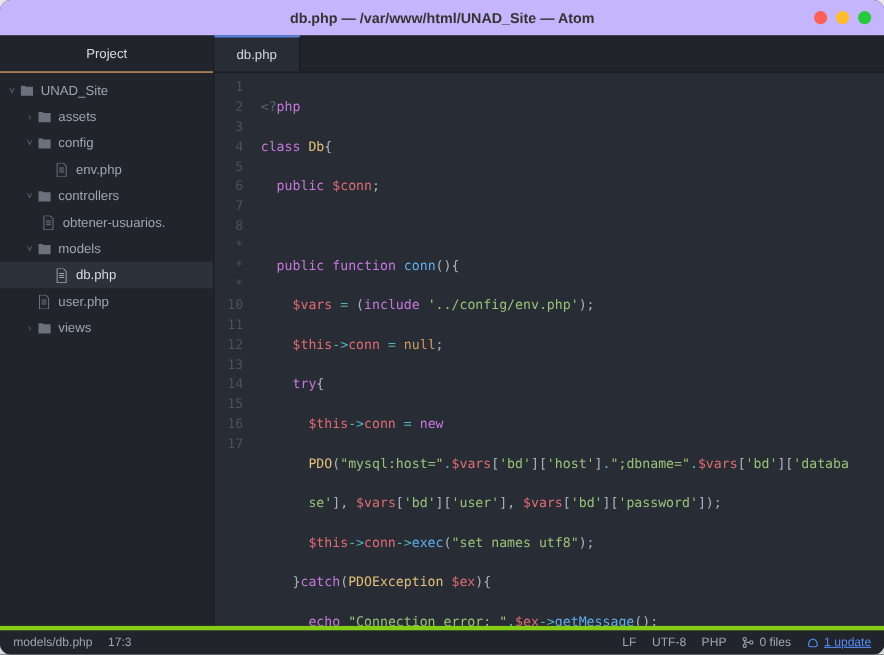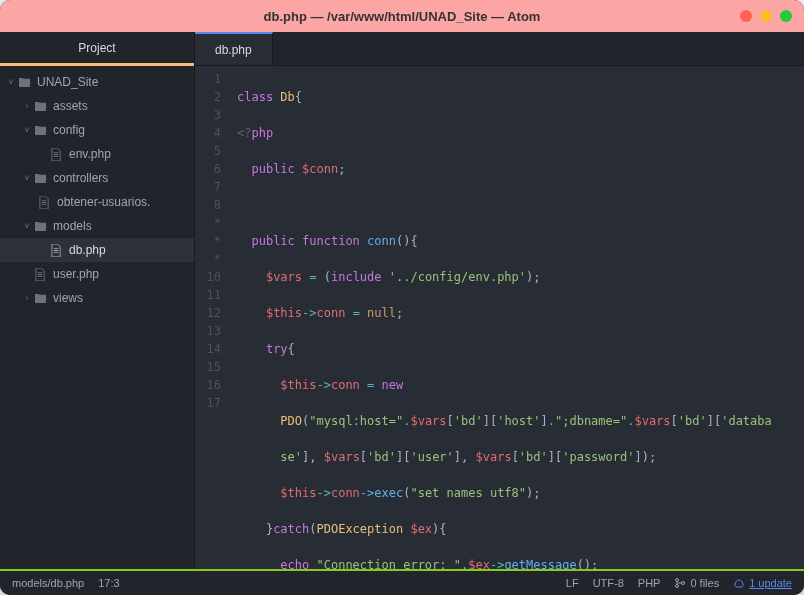--- a/index.html
+++ b/index.html
@@ -1,44 +1,44 @@
 <!DOCTYPE html>
 <html><head>
 <meta charset="utf-8">
 <style>
 * { margin: 0; padding: 0; box-sizing: border-box; }
 body { font-family: Arial, sans-serif; background: #f5f5f5; display: flex; justify-content: center; align-items: center; height: 100vh; }
 .window { width: 804px; height: 595px; background: #282c34; border-radius: 10px; overflow: hidden; box-shadow: 0 10px 40px rgba(0,0,0,0.3); display: flex; flex-direction: column; }
-.titlebar { height: 32px; background: #fca5a5; display: flex; align-items: center; justify-content: center; position: relative; font-size: 13px; color: #333; font-weight: bold; }
+.titlebar { height: 32px; background: #c4b5fd; display: flex; align-items: center; justify-content: center; position: relative; font-size: 13px; color: #333; font-weight: bold; }
 .traffic-lights { position: absolute; right: 12px; display: flex; gap: 8px; }
 .tl { width: 12px; height: 12px; border-radius: 50%; }
 .tl.red { background: #ff5f56; } .tl.yellow { background: #ffbd2e; } .tl.green { background: #27c93f; }
 .workspace { flex: 1; display: flex; overflow: hidden; }
 .sidebar { width: 194px; background: #21252b; display: flex; flex-direction: column; }
-.sidebar-tab { height: 34px; display: flex; align-items: center; justify-content: center; color: #d7dae0; font-size: 12px; border-bottom: 3px solid #fdba74; }
+.sidebar-tab { height: 34px; display: flex; align-items: center; justify-content: center; color: #d7dae0; font-size: 12px; border-bottom: 1px solid #fdba74; }
 .tree { flex: 1; padding-top: 4px; font-size: 12px; color: #9da5b4; overflow: hidden; }
 .tree-item { display: flex; align-items: center; height: 24px; cursor: pointer; }
 .tree-item.selected { background: #2c313a; color: #d7dae0; }
 .chev { width: 10px; display: inline-flex; justify-content: center; font-size: 9px; color: #6b717d; }
 .icon { width: 16px; display: inline-flex; justify-content: center; margin-right: 5px; font-size: 11px; }
 .folder-icon svg { width: 13px; height: 11px; fill: #6b717d; }
 .file-icon svg { width: 11px; height: 13px; fill: #6b717d; }
 .editor-area { flex: 1; display: flex; flex-direction: column; background: #282c34; border-left: 1px solid #181a1f; }
 .tabs { height: 34px; display: flex; background: #21252b; border-bottom: 1px solid #181a1f; }
 .tab { padding: 0 20px; display: flex; align-items: center; font-size: 12px; color: #9da5b4; border-right: 1px solid #181a1f; cursor: pointer; }
 .tab.active { background: #282c34; color: #d7dae0; border-top: 2px solid #568af2; }
 .code-area { flex: 1; display: flex; font-family: Menlo, Consolas, monospace; font-size: 12px; line-height: 18px; overflow: hidden; }
 .gutter { width: 36px; text-align: right; padding-right: 10px; color: #495162; padding-top: 4px; user-select: none; }
 .gutter div { height: 18px; }
 .code { flex: 1; padding-top: 4px; padding-left: 6px; color: #abb2bf; white-space: pre; overflow: hidden; }
 .code div { height: 18px; }
 .c-purple { color: #c678dd; } .c-yellow { color: #e5c07b; } .c-orange { color: #d19a66; }
 .c-red { color: #e06c75; margin-top: 33px; } .c-blue { color: #61afef; } .c-green { color: #98c379; }
 .c-cyan { color: #56b6c2; } .c-gray { color: #5c6370; }
-.statusbar { height: 26px; background: #21252b; border-top: 2px solid #84cc16; display: flex; align-items: center; padding: 0 12px; font-size: 11px; color: #9da5b4; }
+.statusbar { height: 26px; background: #21252b; border-top: 4px solid #84cc16; display: flex; align-items: center; padding: 0 12px; font-size: 11px; color: #9da5b4; }
 .sb-left { flex: 1; display: flex; gap: 14px; }
 .sb-right { display: flex; gap: 14px; align-items: center; }
 .sb-item { cursor: pointer; display: flex; align-items: center; gap: 4px; }
 .sb-blue { color: #568af2; text-decoration: underline; }
 </style>
 </head>
 <body>
 
 <div class="window">
   <div class="titlebar">
@@ -173,22 +173,22 @@
             <div>10</div>
             <div>11</div>
             <div>12</div>
             <div>13</div>
             <div>14</div>
             <div>15</div>
             <div>16</div>
             <div>17</div>
           </div>
         <div class="code">
+<div><span class="c-gray">&lt;?</span><span class="c-purple">php</span></div>
 <div><span class="c-purple">class</span> <span class="c-yellow">Db</span>{</div>
-<div><span class="c-gray">&lt;?</span><span class="c-purple">php</span></div>
 <div>  <span class="c-purple">public</span> <span class="c-red">$conn</span>;</div>
 <div></div>
 <div>  <span class="c-purple">public</span> <span class="c-purple">function</span> <span class="c-blue">conn</span>(){</div>
 <div>    <span class="c-red">$vars</span> <span class="c-cyan">=</span> (<span class="c-purple">include</span> <span class="c-green">'../config/env.php'</span>);</div>
 <div>    <span class="c-red">$this</span><span class="c-cyan">-&gt;</span><span class="c-red">conn</span> <span class="c-cyan">=</span> <span class="c-orange">null</span>;</div>
 <div>    <span class="c-purple">try</span>{</div>
 <div>      <span class="c-red">$this</span><span class="c-cyan">-&gt;</span><span class="c-red">conn</span> <span class="c-cyan">=</span> <span class="c-purple">new</span></div>
 <div>      <span class="c-yellow">PDO</span>(<span class="c-green">"mysql:host="</span><span class="c-cyan">.</span><span class="c-red">$vars</span>[<span class="c-green">'bd'</span>][<span class="c-green">'host'</span>]<span class="c-cyan">.</span><span class="c-green">";dbname="</span><span class="c-cyan">.</span><span class="c-red">$vars</span>[<span class="c-green">'bd'</span>][<span class="c-green">'databa</span></div>
 <div>      <span class="c-green">se'</span>], <span class="c-red">$vars</span>[<span class="c-green">'bd'</span>][<span class="c-green">'user'</span>], <span class="c-red">$vars</span>[<span class="c-green">'bd'</span>][<span class="c-green">'password'</span>]);</div>
 <div>      <span class="c-red">$this</span><span class="c-cyan">-&gt;</span><span class="c-red">conn</span><span class="c-cyan">-&gt;</span><span class="c-blue">exec</span>(<span class="c-green">"set names utf8"</span>);</div>

